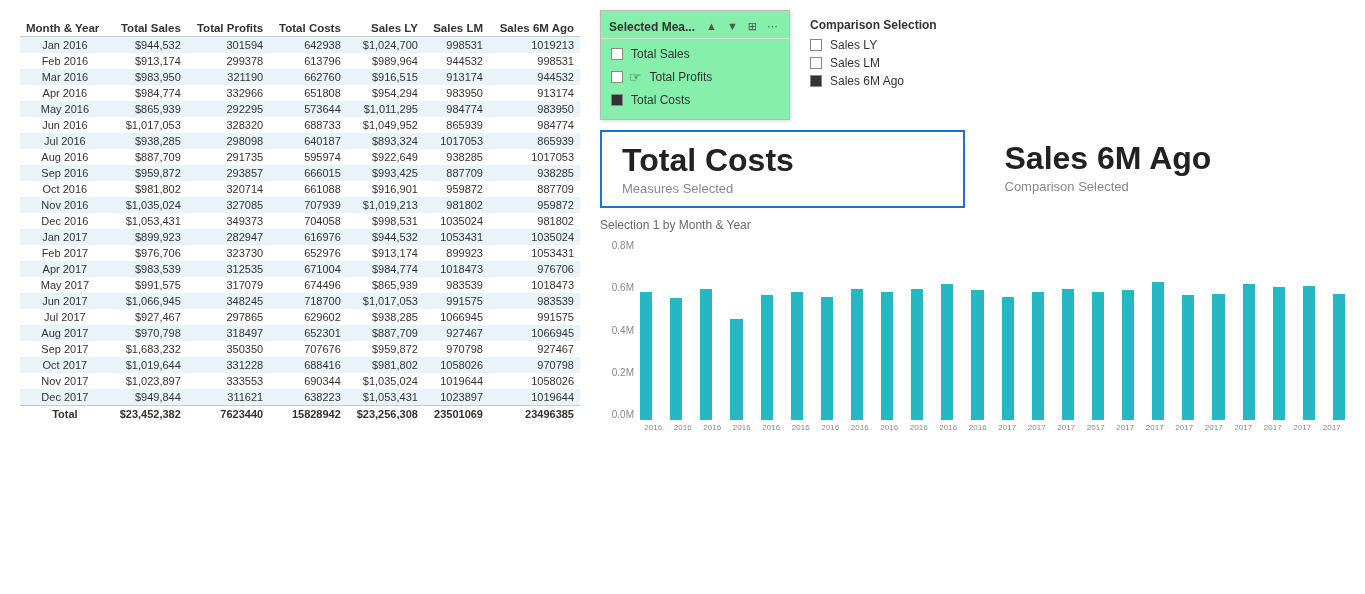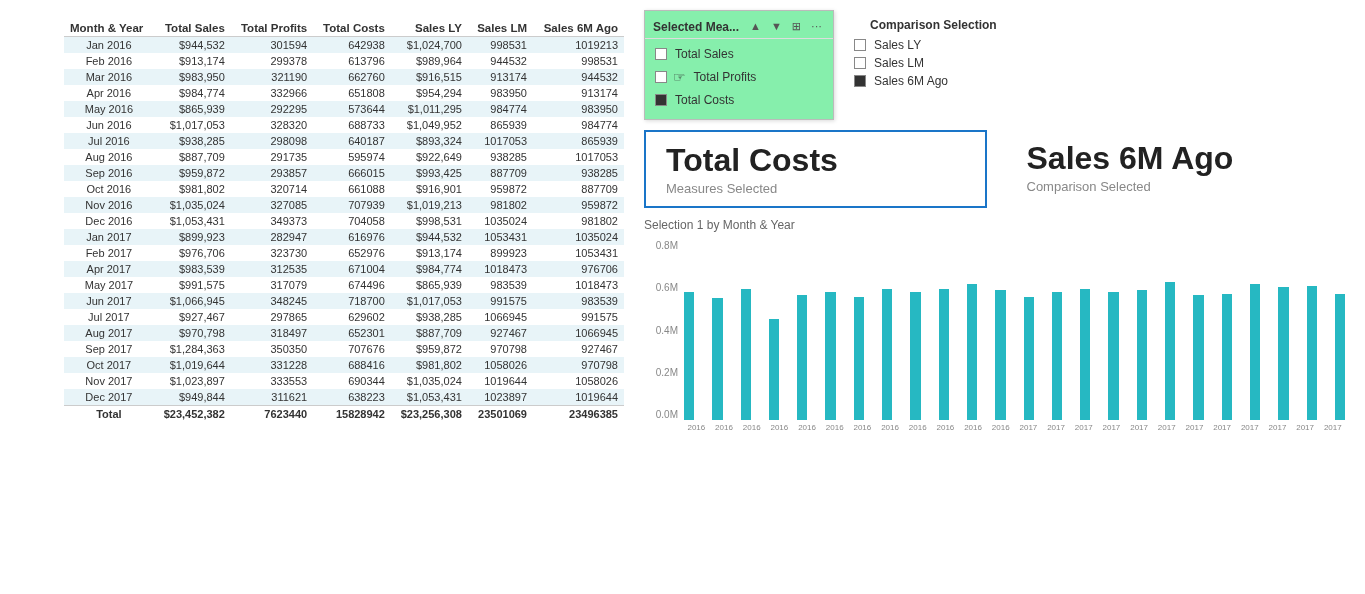--- a/index.html
+++ b/index.html
@@ -10,21 +10,20 @@
       font-family: 'Segoe UI', Arial, sans-serif;
       overflow: hidden;
       display: flex;
     }
 
     
     .table-section {
       width: 590px;
       padding: 20px 10px 10px 20px;
       flex-shrink: 0;
-      margin-left: 44px;
     }
 
     table {
       width: 100%;
       border-collapse: collapse;
       font-size: 11.5px;
     }
 
     thead th {
       font-weight: 600;
@@ -159,21 +158,20 @@
     
     .comparison-section {
       padding: 8px 0;
     }
 
     .comparison-title {
       font-size: 12px;
       font-weight: 600;
       color: #333;
       margin-bottom: 6px;
-      margin-left: 16px;
     }
 
     .comparison-item {
       display: flex;
       align-items: center;
       gap: 8px;
       font-size: 12px;
       color: #333;
       margin-bottom: 4px;
     }
@@ -476,21 +474,21 @@
           <td>Aug 2017</td>
           <td>$970,798</td>
           <td>318497</td>
           <td>652301</td>
           <td>$887,709</td>
           <td>927467</td>
           <td>1066945</td>
         </tr>
         <tr>
           <td>Sep 2017</td>
-          <td>$1,284,363</td>
+          <td>$1,683,232</td>
           <td>350350</td>
           <td>707676</td>
           <td>$959,872</td>
           <td>970798</td>
           <td>927467</td>
         </tr>
         <tr>
           <td>Oct 2017</td>
           <td>$1,019,644</td>
           <td>331228</td>

